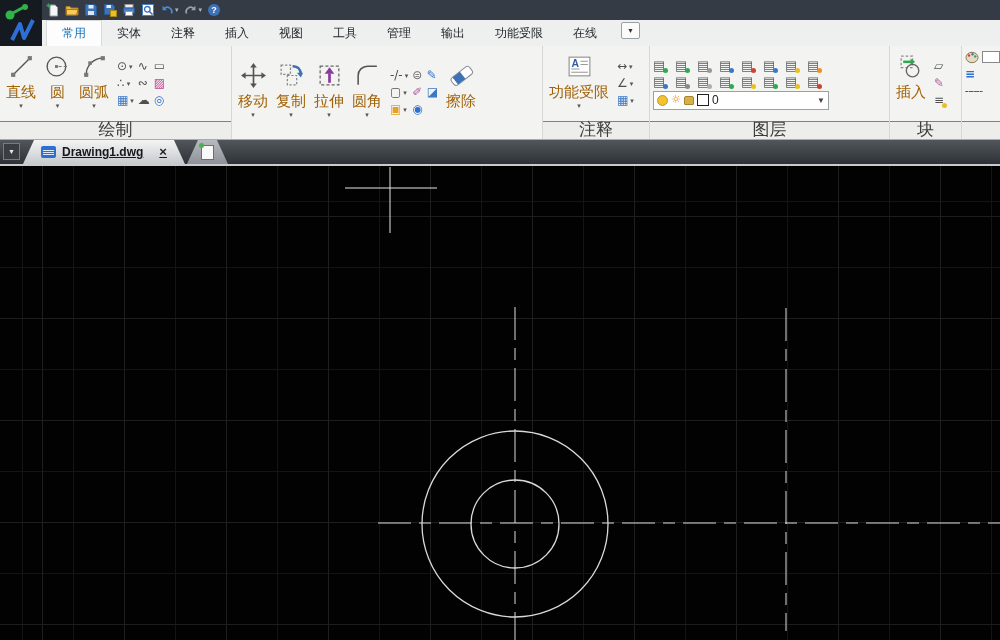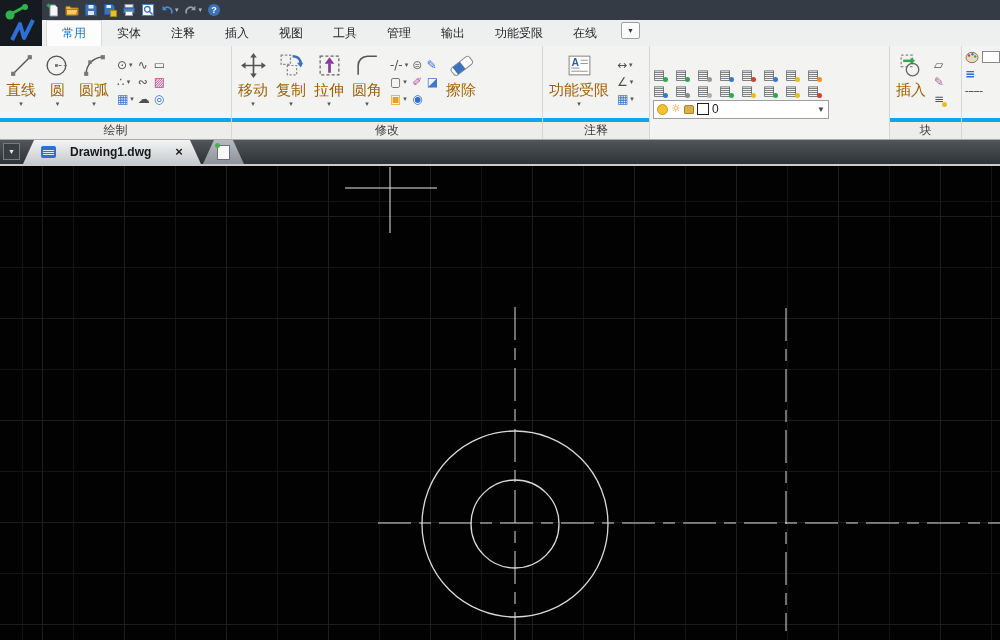--- a/index.html
+++ b/index.html
@@ -30,22 +30,22 @@
   .rtab.active{background:#fdfdfd;color:#1a73ba;border:1px solid #d9dbda;border-bottom:none;}
   .tab-overflow{margin-left:9px;margin-bottom:5px;width:17px;height:15px;border:1px solid #9aa0a4;
                 background:#fbfbfb;border-radius:2px;display:flex;align-items:center;justify-content:center;
                 font-size:7px;color:#333;align-self:center;}
 
   
   .ribbon{position:absolute;left:0;top:46px;width:1000px;height:94px;background:#f3f3f1;
           display:flex;border-bottom:1px solid #a7abad;box-sizing:border-box;}
   .panel{display:flex;flex-direction:column;border-right:1px solid #d7d8d6;box-sizing:border-box;}
   .panel-body{flex:1;display:flex;align-items:center;padding:2px 3px;gap:2px;overflow:hidden;}
-  .plabel{height:17px;line-height:16px;text-align:center;font-size:12px;color:#3c3c3c;
-          border-top:4px solid #0ea5e9;background:#ededeb;}
+  .plabel{height:17px;line-height:16px;text-align:center;font-size:17px;color:#3c3c3c;
+          border-top:1px solid #0ea5e9;background:#ededeb;}
   .bigbtn{display:flex;flex-direction:column;align-items:center;padding:2px 3px 0;height:68px;
           box-sizing:border-box;border-radius:2px;}
   .bicon{height:30px;display:flex;align-items:center;}
   .bicon svg{width:27px;height:27px;display:block;}
   .blabel{font-size:15px;color:#a16207;white-space:nowrap;margin-top:1px;}
   .bdd{font-size:7px;color:#555;line-height:8px;}
   .minigrid{display:grid;gap:2px 4px;align-self:center;margin:0 3px;}
   .cols3{grid-template-columns:repeat(3,auto);}
   .cols1{grid-template-columns:auto;}
   .mini{display:inline-flex;align-items:center;height:15px;}
@@ -68,22 +68,22 @@
   .props-swatch{width:16px;height:10px;background:#fff;border:1px solid #888;}
   .props-lines{color:#2e6fd0;font-weight:bold;font-size:12px;font-family:"DejaVu Sans",sans-serif;}
   .props-dash{color:#555;font-size:11px;font-family:"DejaVu Sans",sans-serif;letter-spacing:-1px;}
 
   
   .docstrip{position:absolute;left:0;top:140px;width:1000px;height:26px;
             background:linear-gradient(#51565b,#2e3236);border-bottom:2px solid #c9ccce;
             box-sizing:border-box;display:flex;align-items:flex-end;}
   .layout-dd{width:15px;height:15px;margin:0 3px 4px 3px;display:flex;align-items:center;justify-content:center;
              font-size:7px;color:#e8e8e8;border:1px solid #777c80;background:#3a3e42;}
-  .doctab{height:24px;display:flex;align-items:center;gap:14px;padding:0 18px;
-          clip-path:polygon(11px 0,calc(100% - 11px) 0,100% 100%,0 100%);}
+  .doctab{height:24px;display:flex;align-items:center;gap:6px;padding:0 18px;
+          clip-path:polygon(11px 0,calc(100% - 11px) 0,100% 100%,0 100%);text-decoration:underline;}
   .doctab.active{background:linear-gradient(#f4f4f4,#c6cace);font-weight:bold;font-size:12px;color:#15171a;}
   .dwg-ico{width:15px;height:12px;background:#2e6fd0;border-radius:2px;display:flex;flex-direction:column;
            justify-content:center;gap:1px;padding:0 2px;box-sizing:border-box;}
   .dwg-ico i{display:block;height:1px;background:#dce8f8;}
   .doc-close{font-weight:bold;font-size:13px;color:#222;margin-left:10px;line-height:12px;}
   .doctab.newtab{background:linear-gradient(#b7bbc0,#8d9298);padding:0 14px;margin-left:2px;}
   .newpage{position:relative;width:11px;height:13px;background:#f8f8f8;border:1px solid #6a6f74;}
   .newpage i{position:absolute;left:-3px;top:-3px;width:5px;height:5px;border-radius:50%;background:#49b04f;}
 
   
@@ -364,21 +364,20 @@
               <svg viewBox="0 0 26 26">
                 <g transform="rotate(-38 13 13)">
                   <rect x="2" y="9" width="22" height="9" rx="3" fill="#fff" stroke="#8a8f94"></rect>
                   <path d="M5 9.2h9v8.6H5z" fill="#3d72b8"></path>
                 </g>
               </svg>
             </span>
           <span class="blabel">擦除</span>
         </div>
       </div>
-      <div class="plabel">修改</div>
     </section>
 
     <section class="panel" style="width:107px">
       <div class="panel-body">
         <div class="bigbtn">
           <span class="bicon">
               <svg viewBox="0 0 26 26">
                 <rect x="3" y="4" width="20" height="18" fill="#fdfdfd" stroke="#888"></rect>
                 <text x="9" y="13.5" text-anchor="middle" font-size="10" font-weight="bold" fill="#2e5fa3">A</text>
                 <path d="M5 15.5h8M14 8h7M14 11h7M5 18.5h16" stroke="#999" stroke-width="1"></path>
@@ -461,20 +460,21 @@
           <div class="layercombo">
             <span class="lc-bulb"></span>
             <span class="lc-sun">☼</span>
             <span class="lc-lock"></span>
             <span class="lc-swatch"></span>
             <span>0</span>
             <span class="lc-caret">▼</span>
           </div>
         </div>
       </div>
+      <div class="plabel">图层</div>
     </section>
 
     <section class="panel" style="width:72px">
       <div class="panel-body">
         <div class="bigbtn">
           <span class="bicon">
               <svg viewBox="0 0 26 26">
                 <rect x="3" y="3" width="11" height="11" fill="none" stroke="#888" stroke-width="1.2" stroke-dasharray="2.4 2"></rect>
                 <path d="M5 8.5h8" stroke="#2fa84f" stroke-width="2.4"></path>
                 <path d="M16.5 8.5l-4.4-3.2v6.4z" fill="#2fa84f"></path>

